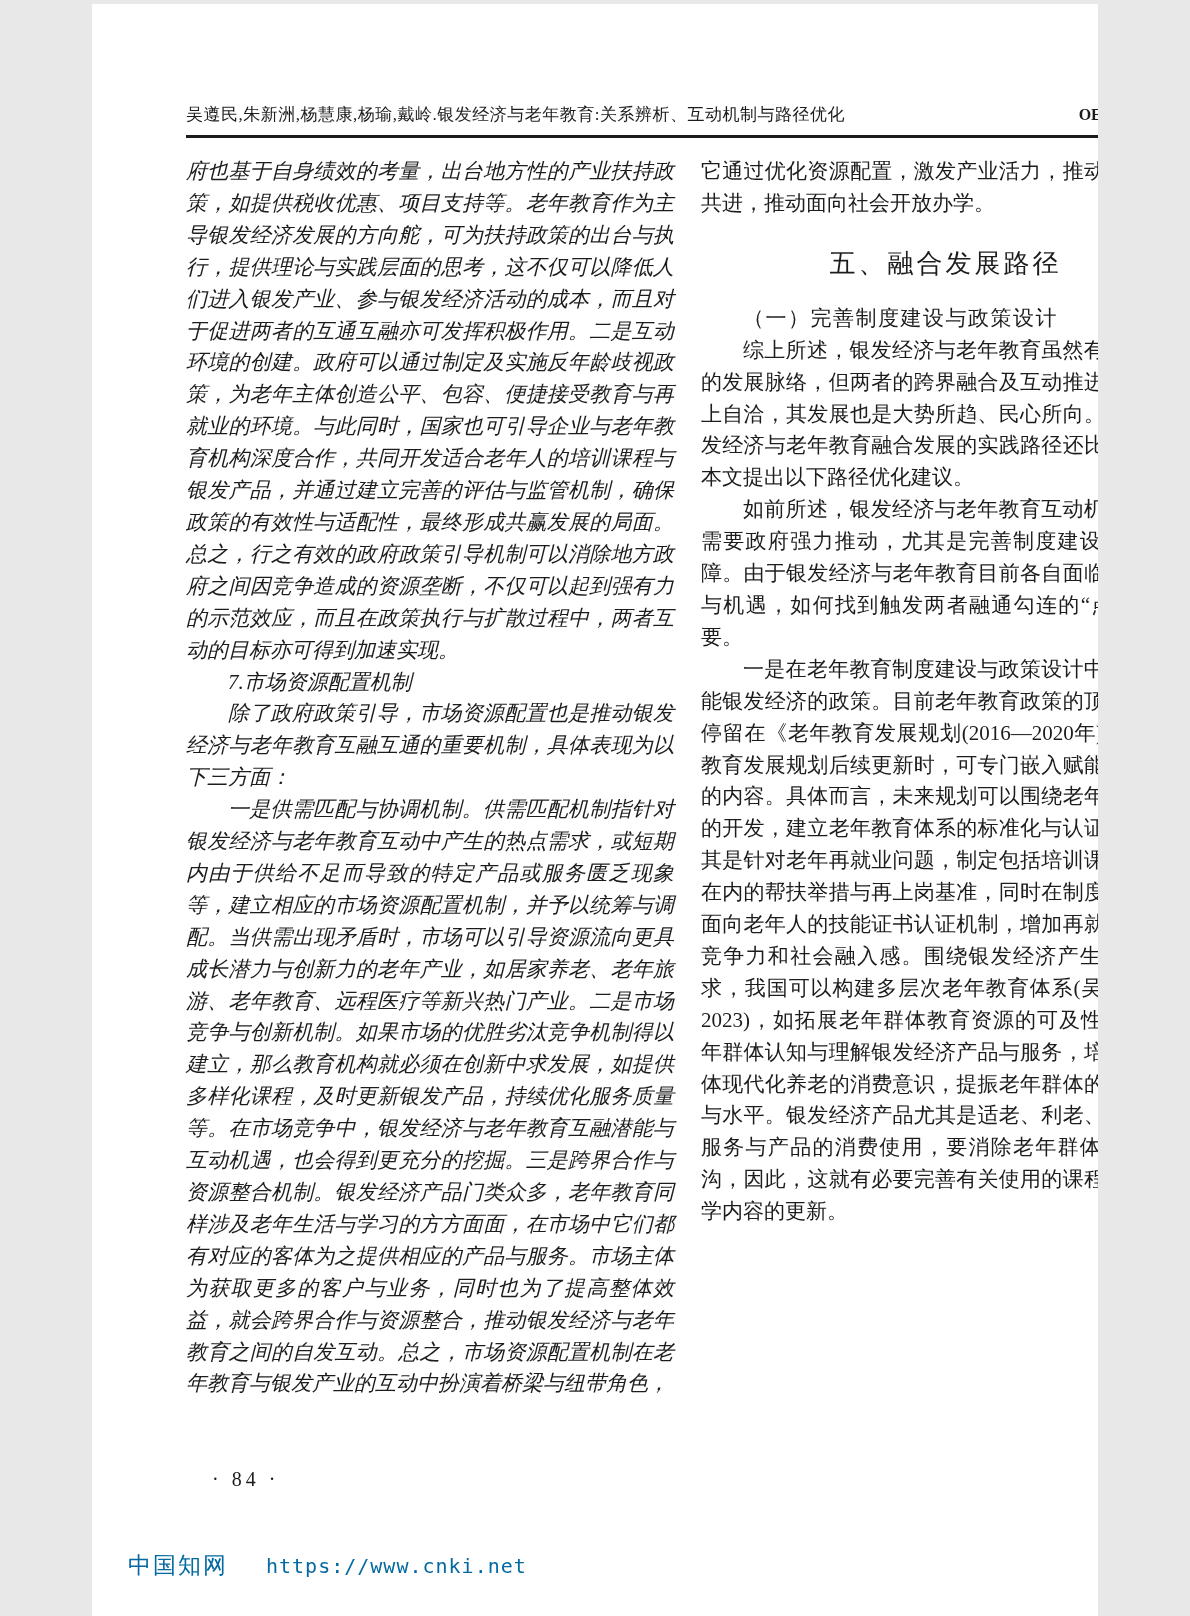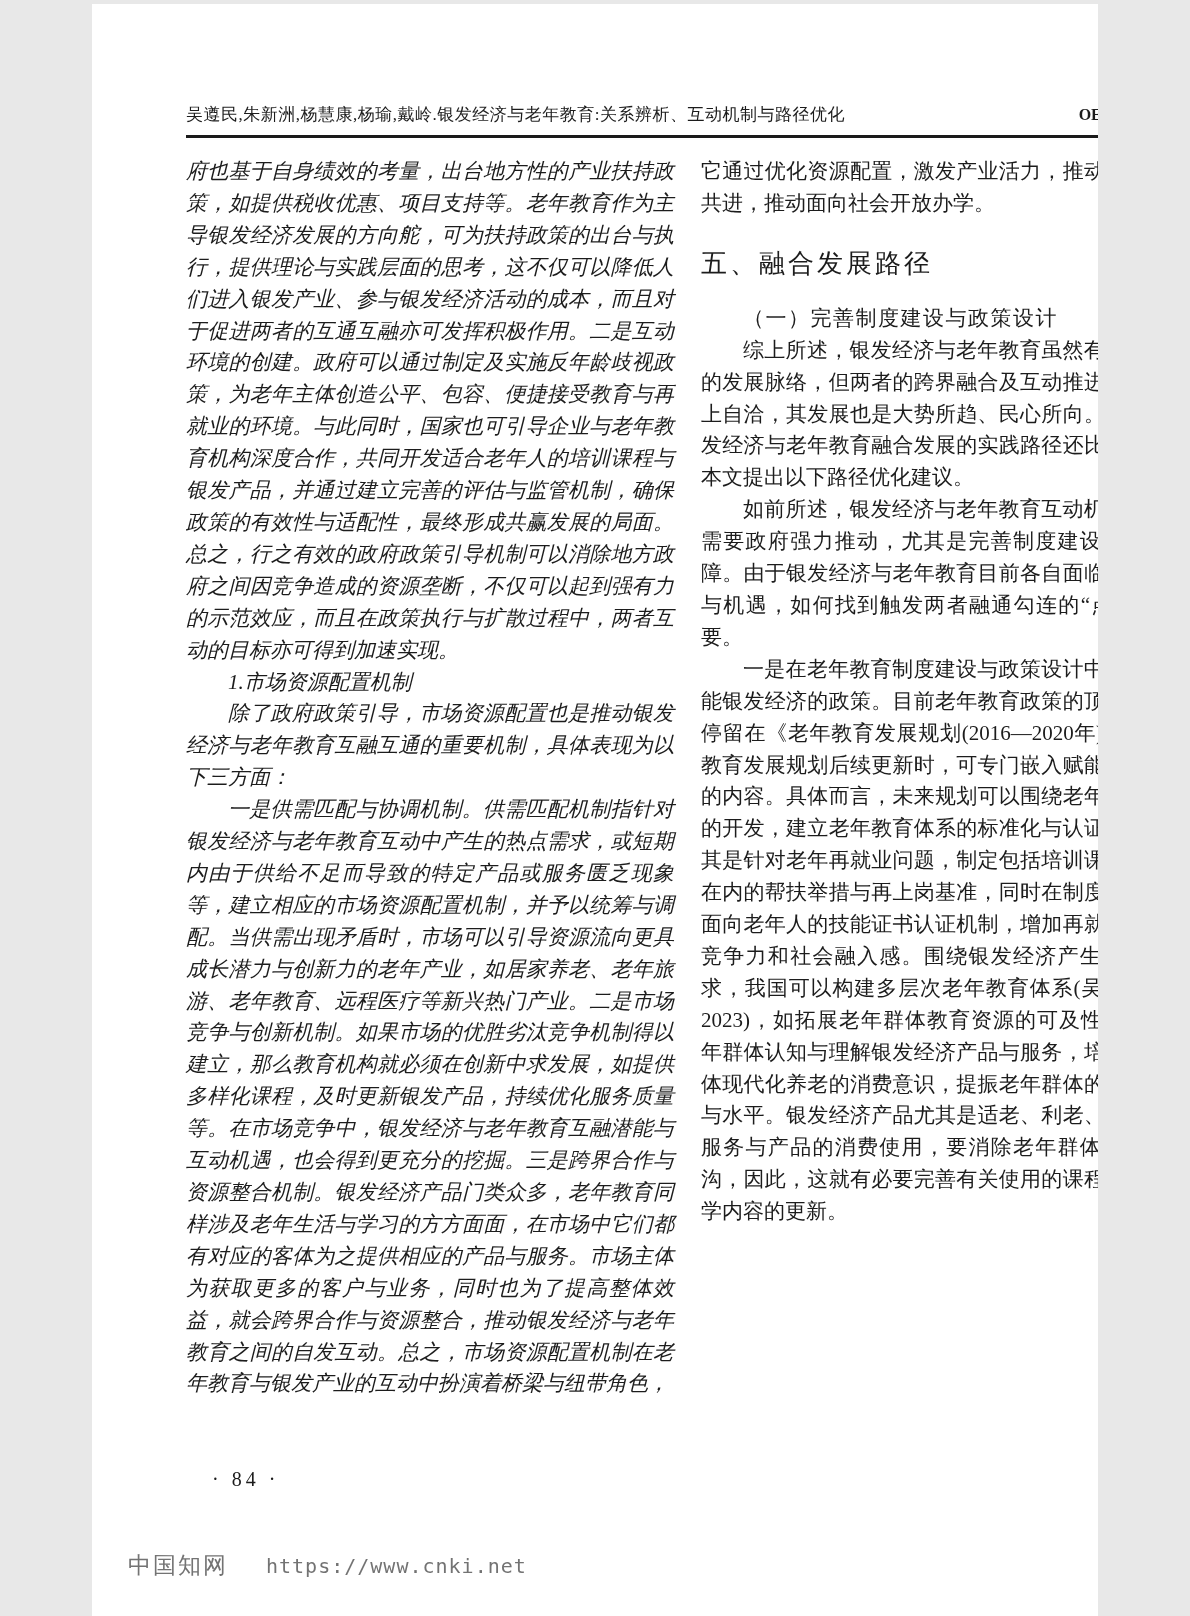--- a/index.html
+++ b/index.html
@@ -22,44 +22,44 @@
   
   .col{position:absolute;top:152px;font-size:21px;line-height:31.9px;
     text-align:justify;text-justify:inter-character;}
   .col-left{left:94px;width:488px;font-style:italic;}
   .col-right{left:609px;width:489px;}
   .col p{margin:0;padding:0;}
   .indent{text-indent:2em;}
   .section-heading{
     margin:27px 0 22px 0;
     font-size:26px;font-weight:500;letter-spacing:3px;
-    text-indent:0;line-height:34px;
+    text-align:center;text-indent:0;line-height:34px;
   }
   .kai{letter-spacing:1.5px;}
   
   .page-number{position:absolute;left:120px;top:1464px;font-size:20px;letter-spacing:4px;}
-  .watermark{position:absolute;left:36px;top:1546px;color:#737373;white-space:nowrap;}
+  .watermark{position:absolute;left:36px;top:1546px;color:#0369a1;white-space:nowrap;}
   .wm-brand{font-size:23px;letter-spacing:2px;vertical-align:middle;}
   .wm-url{font-size:20px;font-family:"DejaVu Sans Mono","Liberation Mono",monospace;
     letter-spacing:1px;margin-left:38px;vertical-align:middle;}
 </style>
 </head>
 <body>
 
 <div class="page">
 
   <header class="page-header">
     <div class="header-citation">吴遵民,朱新洲,杨慧康,杨瑜,戴岭.银发经济与老年教育:关系辨析、互动机制与路径优化</div>
     <div class="header-journal">OER. 2025,31(2)</div>
   </header>
   <div class="header-rule"></div>
 
   <section class="col col-left">
     <p class="para">府也基于自身绩效的考量，出台地方性的产业扶持政策，如提供税收优惠、项目支持等。老年教育作为主导银发经济发展的方向舵，可为扶持政策的出台与执行，提供理论与实践层面的思考，这不仅可以降低人们进入银发产业、参与银发经济活动的成本，而且对于促进两者的互通互融亦可发挥积极作用。二是互动环境的创建。政府可以通过制定及实施反年龄歧视政策，为老年主体创造公平、包容、便捷接受教育与再就业的环境。与此同时，国家也可引导企业与老年教育机构深度合作，共同开发适合老年人的培训课程与银发产品，并通过建立完善的评估与监管机制，确保政策的有效性与适配性，最终形成共赢发展的局面。总之，行之有效的政府政策引导机制可以消除地方政府之间因竞争造成的资源垄断，不仅可以起到强有力的示范效应，而且在政策执行与扩散过程中，两者互动的目标亦可得到加速实现。</p>
-    <p class="para indent">1.市场资源配置机制</p>
+    <p class="para indent">7.市场资源配置机制</p>
     <p class="para indent">除了政府政策引导，市场资源配置也是推动银发经济与老年教育互融互通的重要机制，具体表现为以下三方面：</p>
     <p class="para indent">一是供需匹配与协调机制。供需匹配机制指针对银发经济与老年教育互动中产生的热点需求，或短期内由于供给不足而导致的特定产品或服务匮乏现象等，建立相应的市场资源配置机制，并予以统筹与调配。当供需出现矛盾时，市场可以引导资源流向更具成长潜力与创新力的老年产业，如居家养老、老年旅游、老年教育、远程医疗等新兴热门产业。二是市场竞争与创新机制。如果市场的优胜劣汰竞争机制得以建立，那么教育机构就必须在创新中求发展，如提供多样化课程，及时更新银发产品，持续优化服务质量等。在市场竞争中，银发经济与老年教育互融潜能与互动机遇，也会得到更充分的挖掘。三是跨界合作与资源整合机制。银发经济产品门类众多，老年教育同样涉及老年生活与学习的方方面面，在市场中它们都有对应的客体为之提供相应的产品与服务。市场主体为获取更多的客户与业务，同时也为了提高整体效益，就会跨界合作与资源整合，推动银发经济与老年教育之间的自发互动。总之，市场资源配置机制在老年教育与银发产业的互动中扮演着桥梁与纽带角色，</p>
   </section>
 
   <section class="col col-right">
     <p class="para">它通过优化资源配置，激发产业活力，推动两者携手共进，推动面向社会开放办学。</p>
     <h2 class="section-heading">五、融合发展路径</h2>
     <p class="para indent kai">（一）完善制度建设与政策设计</p>
     <p class="para indent">综上所述，银发经济与老年教育虽然有各自不同的发展脉络，但两者的跨界融合及互动推进不仅学理上自洽，其发展也是大势所趋、民心所向。但当下银发经济与老年教育融合发展的实践路径还比较模糊。本文提出以下路径优化建议。</p>
     <p class="para indent">如前所述，银发经济与老年教育互动机制的实现需要政府强力推动，尤其是完善制度建设与政策保障。由于银发经济与老年教育目前各自面临新的挑战与机遇，如何找到触发两者融通勾连的“点”十分重要。</p>

